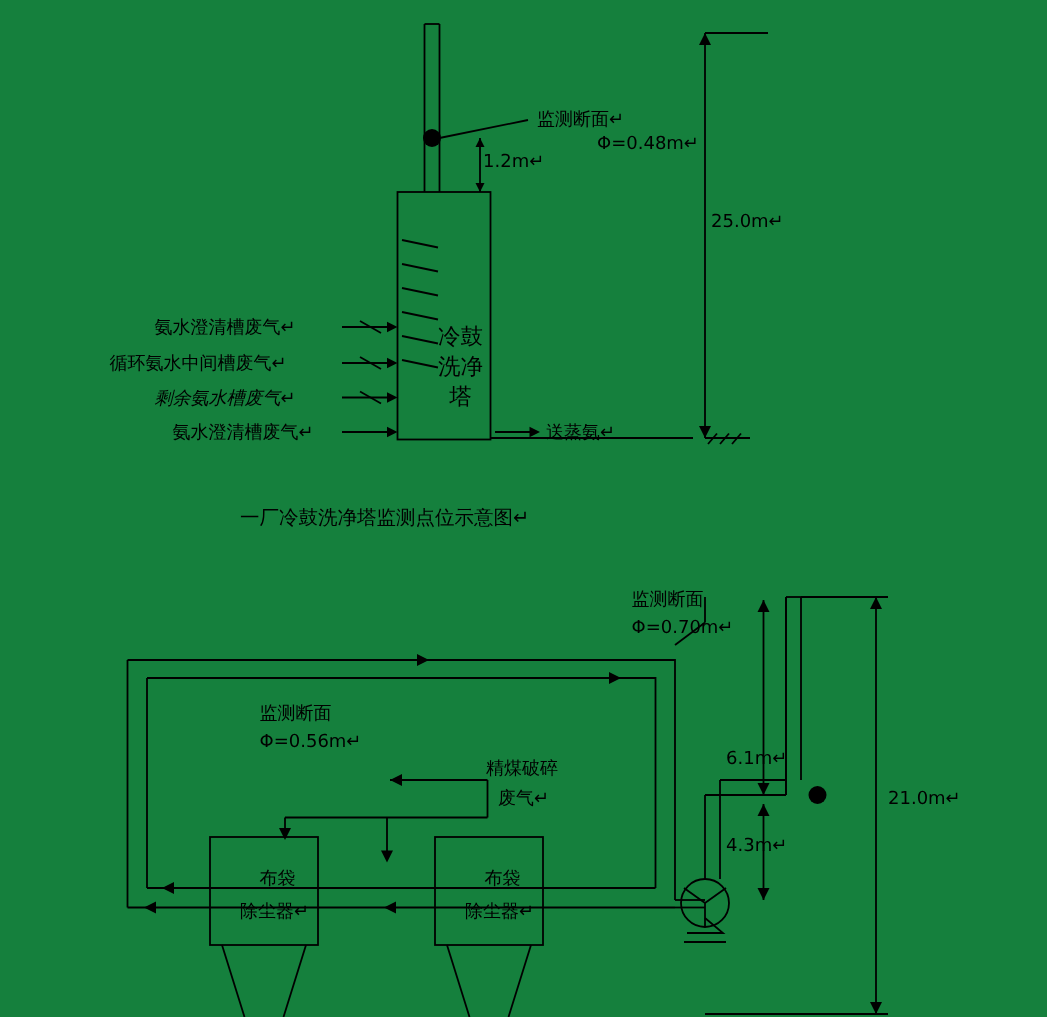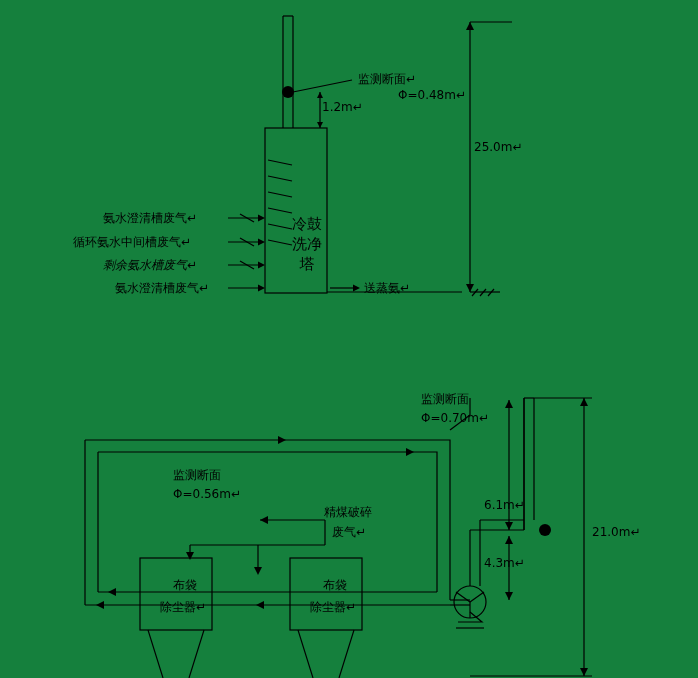--- a/index.html
+++ b/index.html
@@ -119,20 +119,21 @@
     <div>洗净</div>
     <div>塔</div>
   </div>
 
   <div class="lbl cn" style="left:103px; top:211px;">氨水澄清槽废气↵</div>
   <div class="lbl cn" style="left:73px; top:235px;">循环氨水中间槽废气↵</div>
   <div class="lbl cn" style="left:103px; top:258px;font-style:italic;">剩余氨水槽废气↵</div>
   <div class="lbl cn" style="left:115px; top:281px;">氨水澄清槽废气↵</div>
   <div class="lbl cn" style="left:364px; top:281px;">送蒸氨↵</div>
 
+  <div class="cap" style="left:160px; top:336px;">一厂冷鼓洗净塔监测点位示意图↵</div>
 
   <svg class="layer" viewBox="0 0 698 678" xmlns="http://www.w3.org/2000/svg">
     <g stroke="#000" fill="none" stroke-width="1.2">
 
       <polyline points="85,440 450,440 450,600"></polyline>
       <polyline points="85,440 85,605"></polyline>
 
       <line x1="85" y1="605" x2="450" y2="605"></line>
 
       <polyline points="98,452 437,452 437,592"></polyline>

